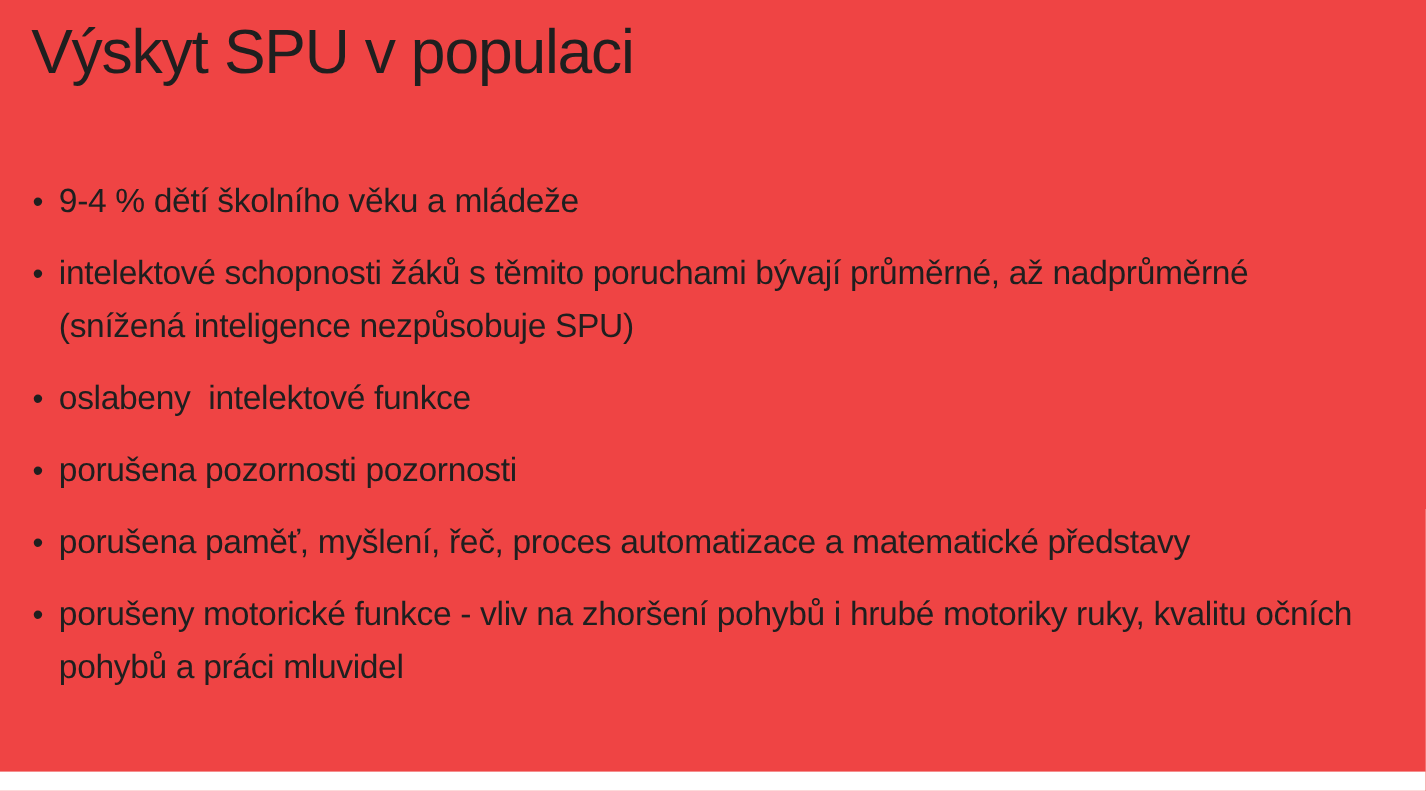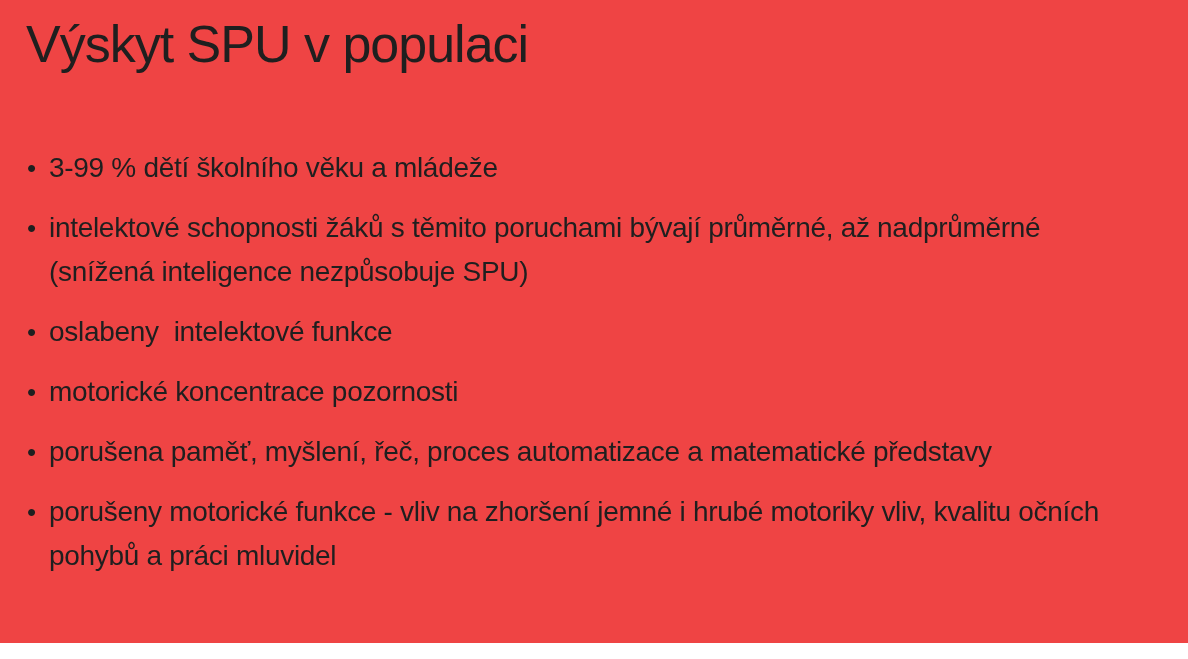--- a/index.html
+++ b/index.html
@@ -55,42 +55,42 @@
 <body>
 
 <div class="slide">
 
   <h1 class="title">Výskyt SPU v populaci</h1>
 
   <div class="bullets">
 
     <div class="bullet">
       <span class="marker">•</span>
-      <span class="text">3-99 % dětí školního věku a mládeže</span>
+      <span class="text">9-4 % dětí školního věku a mládeže</span>
     </div>
 
     <div class="bullet">
       <span class="marker">•</span>
       <span class="text">intelektové schopnosti žáků s těmito poruchami bývají průměrné, až nadprůměrné (snížená inteligence nezpůsobuje SPU)</span>
     </div>
 
     <div class="bullet">
       <span class="marker">•</span>
       <span class="text">oslabeny  intelektové funkce</span>
     </div>
 
     <div class="bullet">
       <span class="marker">•</span>
-      <span class="text">motorické koncentrace pozornosti</span>
+      <span class="text">porušena pozornosti pozornosti</span>
     </div>
 
     <div class="bullet">
       <span class="marker">•</span>
       <span class="text">porušena paměť, myšlení, řeč, proces automatizace a matematické představy</span>
     </div>
 
     <div class="bullet">
       <span class="marker">•</span>
-      <span class="text">porušeny motorické funkce - vliv na zhoršení jemné i hrubé motoriky vliv, kvalitu očních pohybů a práci mluvidel</span>
+      <span class="text">porušeny motorické funkce - vliv na zhoršení pohybů i hrubé motoriky ruky, kvalitu očních pohybů a práci mluvidel</span>
     </div>
 
   </div>
 </div>
 
 </body></html>

